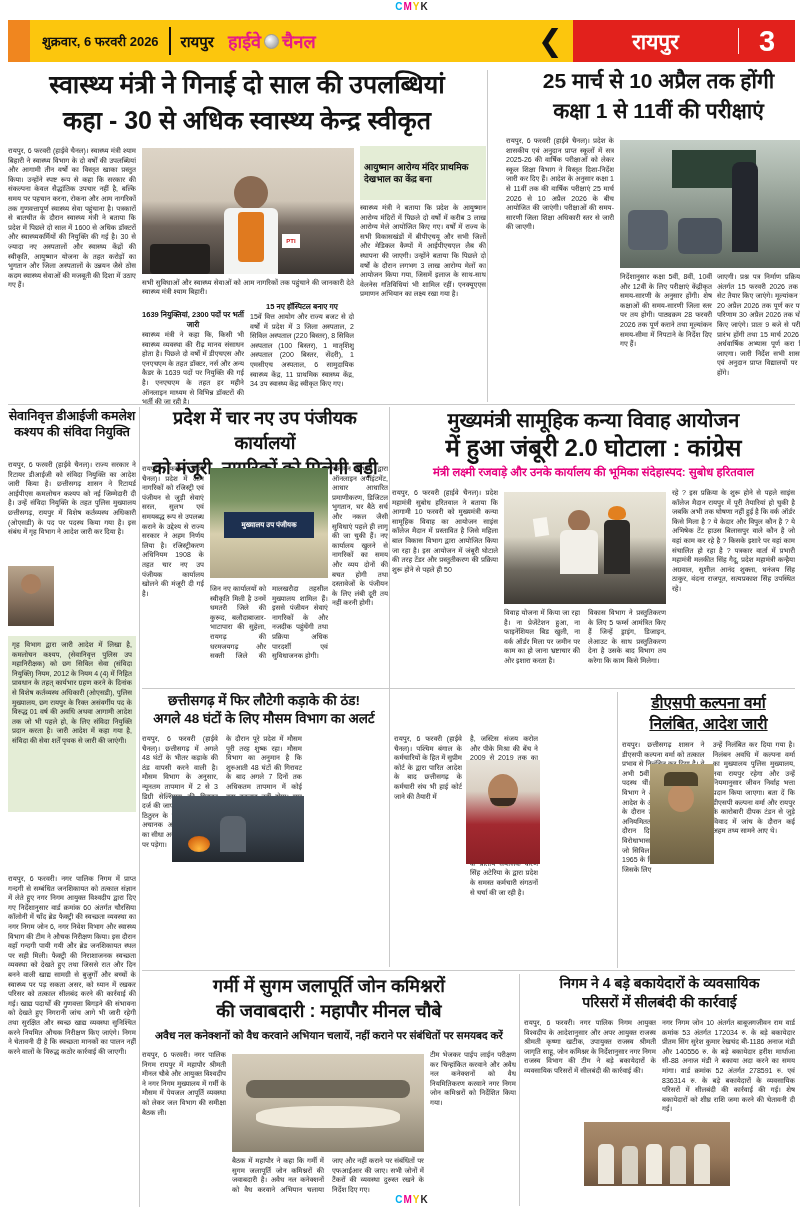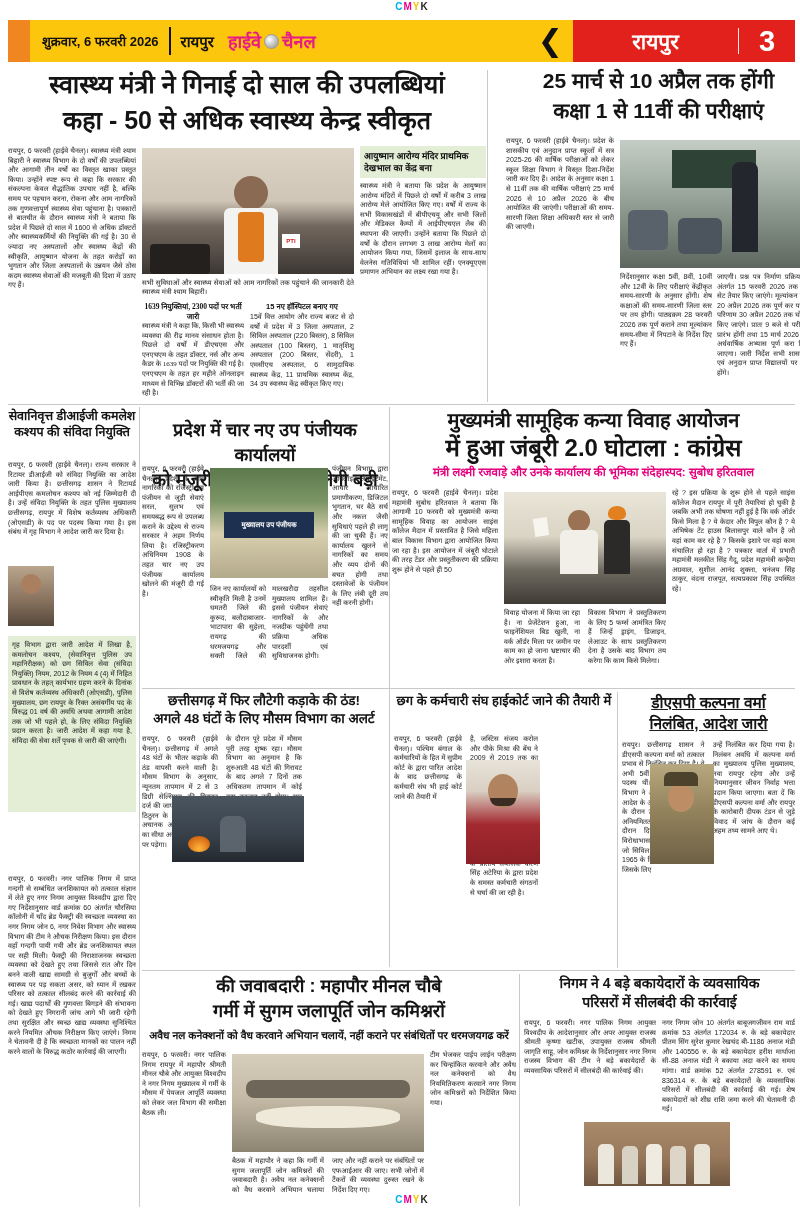--- a/index.html
+++ b/index.html
@@ -57,40 +57,40 @@
     <span class="mh-chev">❮</span>
     <span class="mh-red">
       <span class="mh-red-city">रायपुर</span>
       <span class="mh-red-div"></span>
       <span class="mh-red-num">3</span>
     </span>
   </div>
 
   <div class="abs" style="left:8px;top:66px;width:478px;height:338px;">
     <div class="hl" style="font-size:25px;line-height:36px;">स्वास्थ्य मंत्री ने गिनाई दो साल की उपलब्धियां</div>
-    <div class="hl" style="font-size:25px;line-height:36px;">कहा - 50 से अधिक स्वास्थ्य केन्द्र स्वीकृत</div>
+    <div class="hl" style="font-size:25px;line-height:36px;">कहा - 30 से अधिक स्वास्थ्य केन्द्र स्वीकृत</div>
     <div class="bt abs" style="left:0;top:80px;width:128px;height:254px;">रायपुर, 6 फरवरी (हाईवे चैनल)। स्वास्थ्य मंत्री श्याम बिहारी ने स्वास्थ्य विभाग के दो वर्षों की उपलब्धियां और आगामी तीन वर्षों का विस्तृत खाका प्रस्तुत किया। उन्होंने स्पष्ट रूप से कहा कि सरकार की संकल्पना केवल सैद्धांतिक उपचार नहीं है, बल्कि समय पर पहचान करना, रोकना और आम नागरिकों तक गुणवत्तापूर्ण स्वास्थ्य सेवा पहुंचाना है। पत्रकारों से बातचीत के दौरान स्वास्थ्य मंत्री ने बताया कि प्रदेश में पिछले दो साल में 1600 से अधिक डॉक्टरों और स्वास्थ्यकर्मियों की नियुक्ति की गई है। 30 से ज्यादा नए अस्पतालों और स्वास्थ्य केंद्रों की स्वीकृति, आयुष्मान योजना के तहत करोड़ों का भुगतान और जिला अस्पतालों के उन्नयन जैसे ठोस कदम स्वास्थ्य सेवाओं की मजबूती की दिशा में उठाए गए हैं।</div>
     <div class="photo" style="left:134px;top:82px;width:212px;height:126px;background:linear-gradient(180deg,#ddd4c6 0%,#cfc5b6 42%,#72675e 62%,#3c3733 100%);">
       <div style="position:absolute;left:92px;top:28px;width:34px;height:34px;border-radius:50%;background:#8a6a52;"></div>
       <div style="position:absolute;left:82px;top:60px;width:54px;height:66px;background:#f3f4f2;border-radius:6px 6px 0 0;"></div>
       <div style="position:absolute;left:96px;top:64px;width:26px;height:50px;background:#e07a1f;border-radius:4px;"></div>
       <div style="position:absolute;left:140px;top:86px;width:18px;height:14px;background:#ffffff;color:#d01818;font-size:6px;font-weight:bold;text-align:center;line-height:14px;">PTI</div>
       <div style="position:absolute;left:8px;top:96px;width:60px;height:30px;background:#23201e;border-radius:4px;"></div>
     </div>
     <div class="caption abs" style="left:134px;top:212px;width:212px;height:20px;">सभी सुविधाओं और स्वास्थ्य सेवाओं को आम नागरिकों तक पहुंचाने की जानकारी देते स्वास्थ्य मंत्री श्याम बिहारी।</div>
-    <div class="abs" style="left:134px;top:236px;width:102px;height:98px;font-family:Liberation Serif, serif;">
+    <div class="abs" style="left:134px;top:244px;width:102px;height:98px;">
       <div class="subhl">1639 नियुक्तियां, 2300 पदों पर भर्ती जारी</div>
       <div class="bt" style="height:78px;">स्वास्थ्य मंत्री ने कहा कि, किसी भी स्वास्थ्य व्यवस्था की रीढ़ मानव संसाधन होता है। पिछले दो वर्षों में डीएचएस और एनएचएम के तहत डॉक्टर, नर्स और अन्य कैडर के 1639 पदों पर नियुक्ति की गई है। एनएचएम के तहत हर महीने ऑनलाइन माध्यम से विभिन्न डॉक्टरों की भर्ती की जा रही है।</div>
     </div>
     <div class="abs" style="left:242px;top:236px;width:104px;height:98px;">
       <div class="subhl">15 नए हॉस्पिटल बनाए गए</div>
       <div class="bt" style="height:78px;">15वें वित्त आयोग और राज्य बजट से दो वर्षों में प्रदेश में 3 जिला अस्पताल, 2 सिविल अस्पताल (220 बिस्तर), 8 सिविल अस्पताल (100 बिस्तर), 1 मातृशिशु अस्पताल (200 बिस्तर, सेंदरी), 1 एमसीएच अस्पताल, 6 सामुदायिक स्वास्थ्य केंद्र, 11 प्राथमिक स्वास्थ्य केंद्र, 34 उप स्वास्थ्य केंद्र स्वीकृत किए गए।</div>
     </div>
     <div class="abs" style="left:352px;top:80px;width:126px;height:254px;">
-      <div class="boxtint" style="padding:4px 4px;font-size:9px;line-height:12px;font-weight:800;color:#111;">आयुष्मान आरोग्य मंदिर प्राथमिक देखभाल का केंद्र बना</div>
+      <div class="boxtint" style="padding:15px 4px;font-size:9px;line-height:12px;font-weight:800;color:#111;">आयुष्मान आरोग्य मंदिर प्राथमिक देखभाल का केंद्र बना</div>
       <div class="bt" style="margin-top:3px;height:190px;">स्वास्थ्य मंत्री ने बताया कि प्रदेश के आयुष्मान आरोग्य मंदिरों में पिछले दो वर्षों में करीब 3 लाख आरोग्य मेले आयोजित किए गए। वर्षों में राज्य के सभी विकासखंडों में बीपीएचयू और सभी जिलों और मेडिकल कैम्पों में आईपीएचएल लैब की स्थापना की जाएगी। उन्होंने बताया कि पिछले दो वर्षों के दौरान लगभग 3 लाख आरोग्य मेलों का आयोजन किया गया, जिसमें इलाज के साथ-साथ वेलनेस गतिविधियां भी शामिल रहीं। एनक्यूएएस प्रमाणन अभियान का लक्ष्य रखा गया है।</div>
     </div>
   </div>
 
   <div class="abs" style="left:506px;top:66px;width:305px;height:338px;">
     <div class="hl" style="font-size:21px;line-height:30px;">25 मार्च से 10 अप्रैल तक होंगी</div>
     <div class="hl" style="font-size:21px;line-height:30px;">कक्षा 1 से 11वीं की परीक्षाएं</div>
     <div class="bt abs" style="left:0;top:70px;width:108px;height:264px;">रायपुर, 6 फरवरी (हाईवे चैनल)। प्रदेश के शासकीय एवं अनुदान प्राप्त स्कूलों में सत्र 2025-26 की वार्षिक परीक्षाओं को लेकर स्कूल शिक्षा विभाग ने विस्तृत दिशा-निर्देश जारी कर दिए हैं। आदेश के अनुसार कक्षा 1 से 11वीं तक की वार्षिक परीक्षाएं 25 मार्च 2026 से 10 अप्रैल 2026 के बीच आयोजित की जाएंगी। परीक्षाओं की समय-सारणी जिला शिक्षा अधिकारी स्तर से जारी की जाएगी।</div>
     <div class="photo" style="left:114px;top:74px;width:191px;height:128px;background:linear-gradient(180deg,#c3cdc5 0%,#a7b2a8 30%,#7c877e 70%,#5d675f 100%);">
       <div style="position:absolute;left:52px;top:10px;width:84px;height:38px;background:#2e4236;"></div>
@@ -120,21 +120,21 @@
   </div>
   <div class="abs boxtint" style="left:8px;top:636px;width:128px;height:176px;padding:4px;box-sizing:border-box;">
     <div class="bt" style="height:166px;background:transparent;">गृह विभाग द्वारा जारी आदेश में लिखा है, कमलोचन कश्यप, (सेवानिवृत्त पुलिस उप महानिरीक्षक) को छग सिविल सेवा (संविदा नियुक्ति) नियम, 2012 के नियम 4 (4) में निहित प्रावधान के तहत् कार्यभार ग्रहण करने के दिनांक से विशेष कर्तव्यस्थ अधिकारी (ओएसडी), पुलिस मुख्यालय, छग रायपुर के रिक्त असंवर्गीय पद के विरुद्ध 01 वर्ष की अवधि अथवा आगामी आदेश तक जो भी पहले हो, के लिए संविदा नियुक्ति प्रदान करता है। जारी आदेश में कहा गया है, संविदा की सेवा शर्तें पृथक से जारी की जाएंगी।</div>
   </div>
 
   <div class="abs" style="left:8px;top:818px;width:128px;height:388px;">
     <div class="bt abs" style="left:0;top:56px;width:128px;height:330px;">रायपुर, 6 फरवरी। नगर पालिक निगम में प्राप्त गन्दगी से सम्बंधित जनशिकायत को तत्काल संज्ञान में लेते हुए नगर निगम आयुक्त विश्वदीप द्वारा दिए गए निर्देशानुसार वार्ड क्रमांक 60 अंतर्गत चौरसिया कॉलोनी में चाँद ब्रेड फैक्ट्री की स्वच्छता व्यवस्था का नगर निगम जोन 6, नगर निवेश विभाग और स्वास्थ्य विभाग की टीम ने औचक निरीक्षण किया। इस दौरान वहाँ गन्दगी पायी गयी और ब्रेड जनशिकायत स्थल पर सही मिली। फैक्ट्री की निराशाजनक स्वच्छता व्यवस्था को देखते हुए तथा जिससे रात और दिन बनने वाली खाद्य सामग्री से बुजुर्गों और बच्चों के स्वास्थ्य पर पड़ सकता असर, को ध्यान में रखकर परिसर को तत्काल सीलबंद करने की कार्रवाई की गई। खाद्य पदार्थों की गुणवत्ता बिगड़ने की संभावना को देखते हुए निगरानी जांच आगे भी जारी रहेगी तथा सुरक्षित और स्वच्छ खाद्य व्यवस्था सुनिश्चित करने नियमित औचक निरीक्षण किए जाएंगे। निगम ने चेतावनी दी है कि स्वच्छता मानकों का पालन नहीं करने वालों के विरुद्ध कठोर कार्रवाई की जाएगी।</div>
   </div>
 
   <div class="abs" style="left:142px;top:406px;width:246px;height:280px;">
-    <div class="hl" style="font-size:18px;line-height:25px;margin-top:12px;">प्रदेश में चार नए उप पंजीयक कार्यालयों</div>
+    <div class="hl" style="font-size:18px;line-height:25px;">प्रदेश में चार नए उप पंजीयक कार्यालयों</div>
     <div class="hl" style="font-size:18px;line-height:25px;">को मंजूरी, नागरिकों को मिलेगी बड़ी राहत</div>
     <div class="bt abs" style="left:0;top:58px;width:62px;height:222px;">रायपुर, 6 फरवरी (हाईवे चैनल)। प्रदेश में आम नागरिकों को रजिस्ट्री एवं पंजीयन से जुड़ी सेवाएं सरल, सुलभ एवं समयबद्ध रूप से उपलब्ध कराने के उद्देश्य से राज्य सरकार ने अहम निर्णय लिया है। रजिस्ट्रीकरण अधिनियम 1908 के तहत चार नए उप पंजीयक कार्यालय खोलने की मंजूरी दी गई है।</div>
     <div class="photo" style="left:68px;top:62px;width:118px;height:110px;background:linear-gradient(180deg,#5d7a4e 0%,#7b9463 30%,#d8cfae 60%,#b3a98b 100%);">
       <div style="position:absolute;left:14px;top:44px;width:90px;height:26px;background:#1d3050;color:#ffffff;font-size:7px;font-weight:bold;text-align:center;line-height:26px;overflow:hidden;">मुख्यालय उप पंजीयक</div>
     </div>
     <div class="bt abs" style="left:68px;top:178px;width:118px;height:102px;column-count:2;column-gap:6px;">जिन नए कार्यालयों को स्वीकृति मिली है उनमें धमतरी जिले की कुरूद, बलौदाबाजार-भाटापारा की सुहेला, रायगढ़ की धरमजयगढ़ और सक्ती जिले की मालखरौदा तहसील मुख्यालय शामिल हैं। इससे पंजीयन सेवाएं नागरिकों के और नजदीक पहुंचेंगी तथा प्रक्रिया अधिक पारदर्शी एवं सुविधाजनक होगी।</div>
     <div class="bt abs" style="left:190px;top:58px;width:56px;height:222px;">पंजीयन विभाग द्वारा ऑनलाइन अपॉइंटमेंट, आधार आधारित प्रमाणीकरण, डिजिटल भुगतान, घर बैठे सर्च और नकल जैसी सुविधाएं पहले ही लागू की जा चुकी हैं। नए कार्यालय खुलने से नागरिकों का समय और व्यय दोनों की बचत होगी तथा दस्तावेजों के पंजीयन के लिए लंबी दूरी तय नहीं करनी होगी।</div>
   </div>
 
   <div class="abs" style="left:392px;top:406px;width:403px;height:280px;">
@@ -161,21 +161,20 @@
       <p class="bt" style="margin:0 0 4px 0;">रायपुर, 6 फरवरी (हाईवे चैनल)। छत्तीसगढ़ में अगले 48 घंटों के भीतर कड़ाके की ठंड वापसी करने वाली है। मौसम विभाग के अनुसार, न्यूनतम तापमान में 2 से 3 डिग्री सेल्सियस की गिरावट दर्ज की जाएगी, और सुबह की ठिठुरन के साथ वातावरण में अचानक आने वाली गिरावट का सीधा असर आम जनजीवन पर पड़ेगा।</p>
       <p class="bt" style="margin:0;">के दौरान पूरे प्रदेश में मौसम पूरी तरह शुष्क रहा। मौसम विभाग का अनुमान है कि शुरुआती 48 घंटों की गिरावट के बाद अगले 7 दिनों तक अधिकतम तापमान में कोई बड़ा बदलाव नहीं होगा। चार दिन में धूप खिली रहेगी, लेकिन रातें ठंडी होंगी। मौसम विभाग से मिली जानकारी के मुताबिक, राजनांदगांव में सर्वाधिक न्यूनतम तापमान दर्ज किया गया।</p>
     </div>
     <div class="photo" style="left:30px;top:104px;width:132px;height:66px;background:linear-gradient(180deg,#4a5560 0%,#39424c 55%,#24292f 100%);">
       <div style="position:absolute;left:16px;top:40px;width:22px;height:16px;background:radial-gradient(circle at 50% 80%,#ffb63c,#d86a14 70%,#7a3a0a);border-radius:50%;"></div>
       <div style="position:absolute;left:48px;top:20px;width:26px;height:36px;background:#5b636c;border-radius:8px 8px 0 0;"></div>
     </div>
   </div>
 
   <div class="abs" style="left:394px;top:692px;width:220px;height:276px;">
-    <div class="hl" style="font-size:13px;line-height:18px;">छग के कर्मचारी संघ हाईकोर्ट जाने की तैयारी में</div>
     <div class="abs" style="left:0;top:42px;width:220px;height:234px;column-count:3;column-gap:8px;">
       <p class="bt" style="margin:0 0 4px 0;">रायपुर, 6 फरवरी (हाईवे चैनल)। पश्चिम बंगाल के कर्मचारियों के हित में सुप्रीम कोर्ट के द्वारा पारित आदेश के बाद छत्तीसगढ़ के कर्मचारी संघ भी हाई कोर्ट जाने की तैयारी में</p>
       <p class="bt" style="margin:0;">है, जस्टिस संजय करोल और पीके मिश्रा की बेंच ने 2009 से 2019 तक का महंगाई भत्ता ब्याज सहित देने का आदेश पारित किया है। वर्ष 2017 से लेकर दिसंबर 2025 के 80 महीनों का महंगाई भत्ता का एरियर्स को लेकर छत्तीसगढ़ के विभिन्न कर्मचारी संघ अब हाई कोर्ट जाने की तैयारी में हैं। इसी संबंध में एक मांग एक मंच अभियान के प्रांतीय संयोजक करण सिंह अटेरिया के द्वारा प्रदेश के समस्त कर्मचारी संगठनों से चर्चा की जा रही है।</p>
     </div>
     <div class="photo" style="left:72px;top:68px;width:74px;height:104px;background:linear-gradient(180deg,#e8e3da 0%,#d9cfc2 30%,#a32930 62%,#8c2026 100%);">
       <div style="position:absolute;left:22px;top:14px;width:30px;height:34px;border-radius:50%;background:#b2835f;"></div>
       <div style="position:absolute;left:24px;top:38px;width:26px;height:8px;background:#3a2c22;border-radius:0 0 8px 8px;"></div>
     </div>
   </div>
 
@@ -186,23 +185,23 @@
       <p class="bt" style="margin:0 0 4px 0;">रायपुर। छत्तीसगढ़ शासन ने डीएसपी कल्पना वर्मा को तत्काल प्रभाव से निलंबित कर दिया है। वे अभी 5वीं वाहिनी छसबल में पदस्थ थीं। इस संबंध में गृह विभाग ने आदेश जारी किया है। आदेश के अनुसार, प्रारंभिक जांच के दौरान उनके खिलाफ वित्तीय अनियमितता और कर्तव्य के दौरान दिए गए कथनों में विरोधाभास के तथ्य सामने आए, जो सिविल सेवा आचरण नियम, 1965 के नियम-3 के विपरीत है। जिसके लिए</p>
       <p class="bt" style="margin:0;">उन्हें निलंबित कर दिया गया है। निलंबन अवधि में कल्पना वर्मा का मुख्यालय पुलिस मुख्यालय, नवा रायपुर रहेगा और उन्हें नियमानुसार जीवन निर्वाह भत्ता प्रदान किया जाएगा। बता दें कि डीएसपी कल्पना वर्मा और रायपुर के कारोबारी दीपक टंडन से जुड़े विवाद में जांच के दौरान कई अहम तथ्य सामने आए थे।</p>
     </div>
     <div class="photo" style="left:28px;top:72px;width:64px;height:100px;background:linear-gradient(180deg,#b8a87f 0%,#94845d 45%,#6e6144 100%);">
       <div style="position:absolute;left:18px;top:20px;width:26px;height:28px;border-radius:50%;background:#bd8e66;"></div>
       <div style="position:absolute;left:14px;top:8px;width:34px;height:14px;background:#4d432c;border-radius:6px 6px 0 0;"></div>
     </div>
   </div>
 
   <div class="abs" style="left:142px;top:974px;width:374px;height:234px;">
+    <div class="hl" style="font-size:18px;line-height:25px;">गर्मी में सुगम जलापूर्ति जोन कमिश्नरों</div>
     <div class="hl" style="font-size:18px;line-height:25px;">की जवाबदारी : महापौर मीनल चौबे</div>
-    <div class="hl" style="font-size:18px;line-height:25px;">गर्मी में सुगम जलापूर्ति जोन कमिश्नरों</div>
-    <div class="hl" style="position:absolute;left:0;top:54px;width:374px;font-size:10.5px;line-height:15px;">अवैध नल कनेक्शनों को वैध करवाने अभियान चलायें, नहीं कराने पर संबंधितों पर धरमजयगढ करें</div>
+    <div class="hl" style="position:absolute;left:0;top:54px;width:374px;font-size:10.5px;line-height:15px;">अवैध नल कनेक्शनों को वैध करवाने अभियान चलायें, नहीं कराने पर संबंधितों पर समयबद करें</div>
     <div class="bt abs" style="left:0;top:76px;width:84px;height:158px;">रायपुर, 6 फरवरी। नगर पालिक निगम रायपुर में महापौर श्रीमती मीनल चौबे और आयुक्त विश्वदीप ने नगर निगम मुख्यालय में गर्मी के मौसम में पेयजल आपूर्ति व्यवस्था को लेकर जल विभाग की समीक्षा बैठक ली।</div>
     <div class="photo" style="left:90px;top:80px;width:192px;height:98px;background:linear-gradient(180deg,#d6cdbb 0%,#c4baa6 45%,#8d8472 100%);">
       <div style="position:absolute;left:24px;top:52px;width:144px;height:22px;background:#efe9da;border-radius:40%;"></div>
       <div style="position:absolute;left:14px;top:26px;width:164px;height:18px;background:#6e6759;border-radius:8px;"></div>
     </div>
     <div class="bt abs" style="left:90px;top:182px;width:192px;height:52px;column-count:2;column-gap:8px;">बैठक में महापौर ने कहा कि गर्मी में सुगम जलापूर्ति जोन कमिश्नरों की जवाबदारी है। अवैध नल कनेक्शनों को वैध करवाने अभियान चलाया जाए और नहीं कराने पर संबंधितों पर एफआईआर की जाए। सभी जोनों में टैंकरों की व्यवस्था दुरुस्त रखने के निर्देश दिए गए।</div>
     <div class="bt abs" style="left:288px;top:76px;width:86px;height:158px;">टीम भेजकर पाईप लाईन परीक्षण कर चिन्हांकित करवाने और अवैध नल कनेक्शनों को वैध नियमितिकरण करवाने नगर निगम जोन कमिश्नरों को निर्देशित किया गया।</div>
   </div>
 
   <div class="abs" style="left:524px;top:974px;width:271px;height:234px;">

